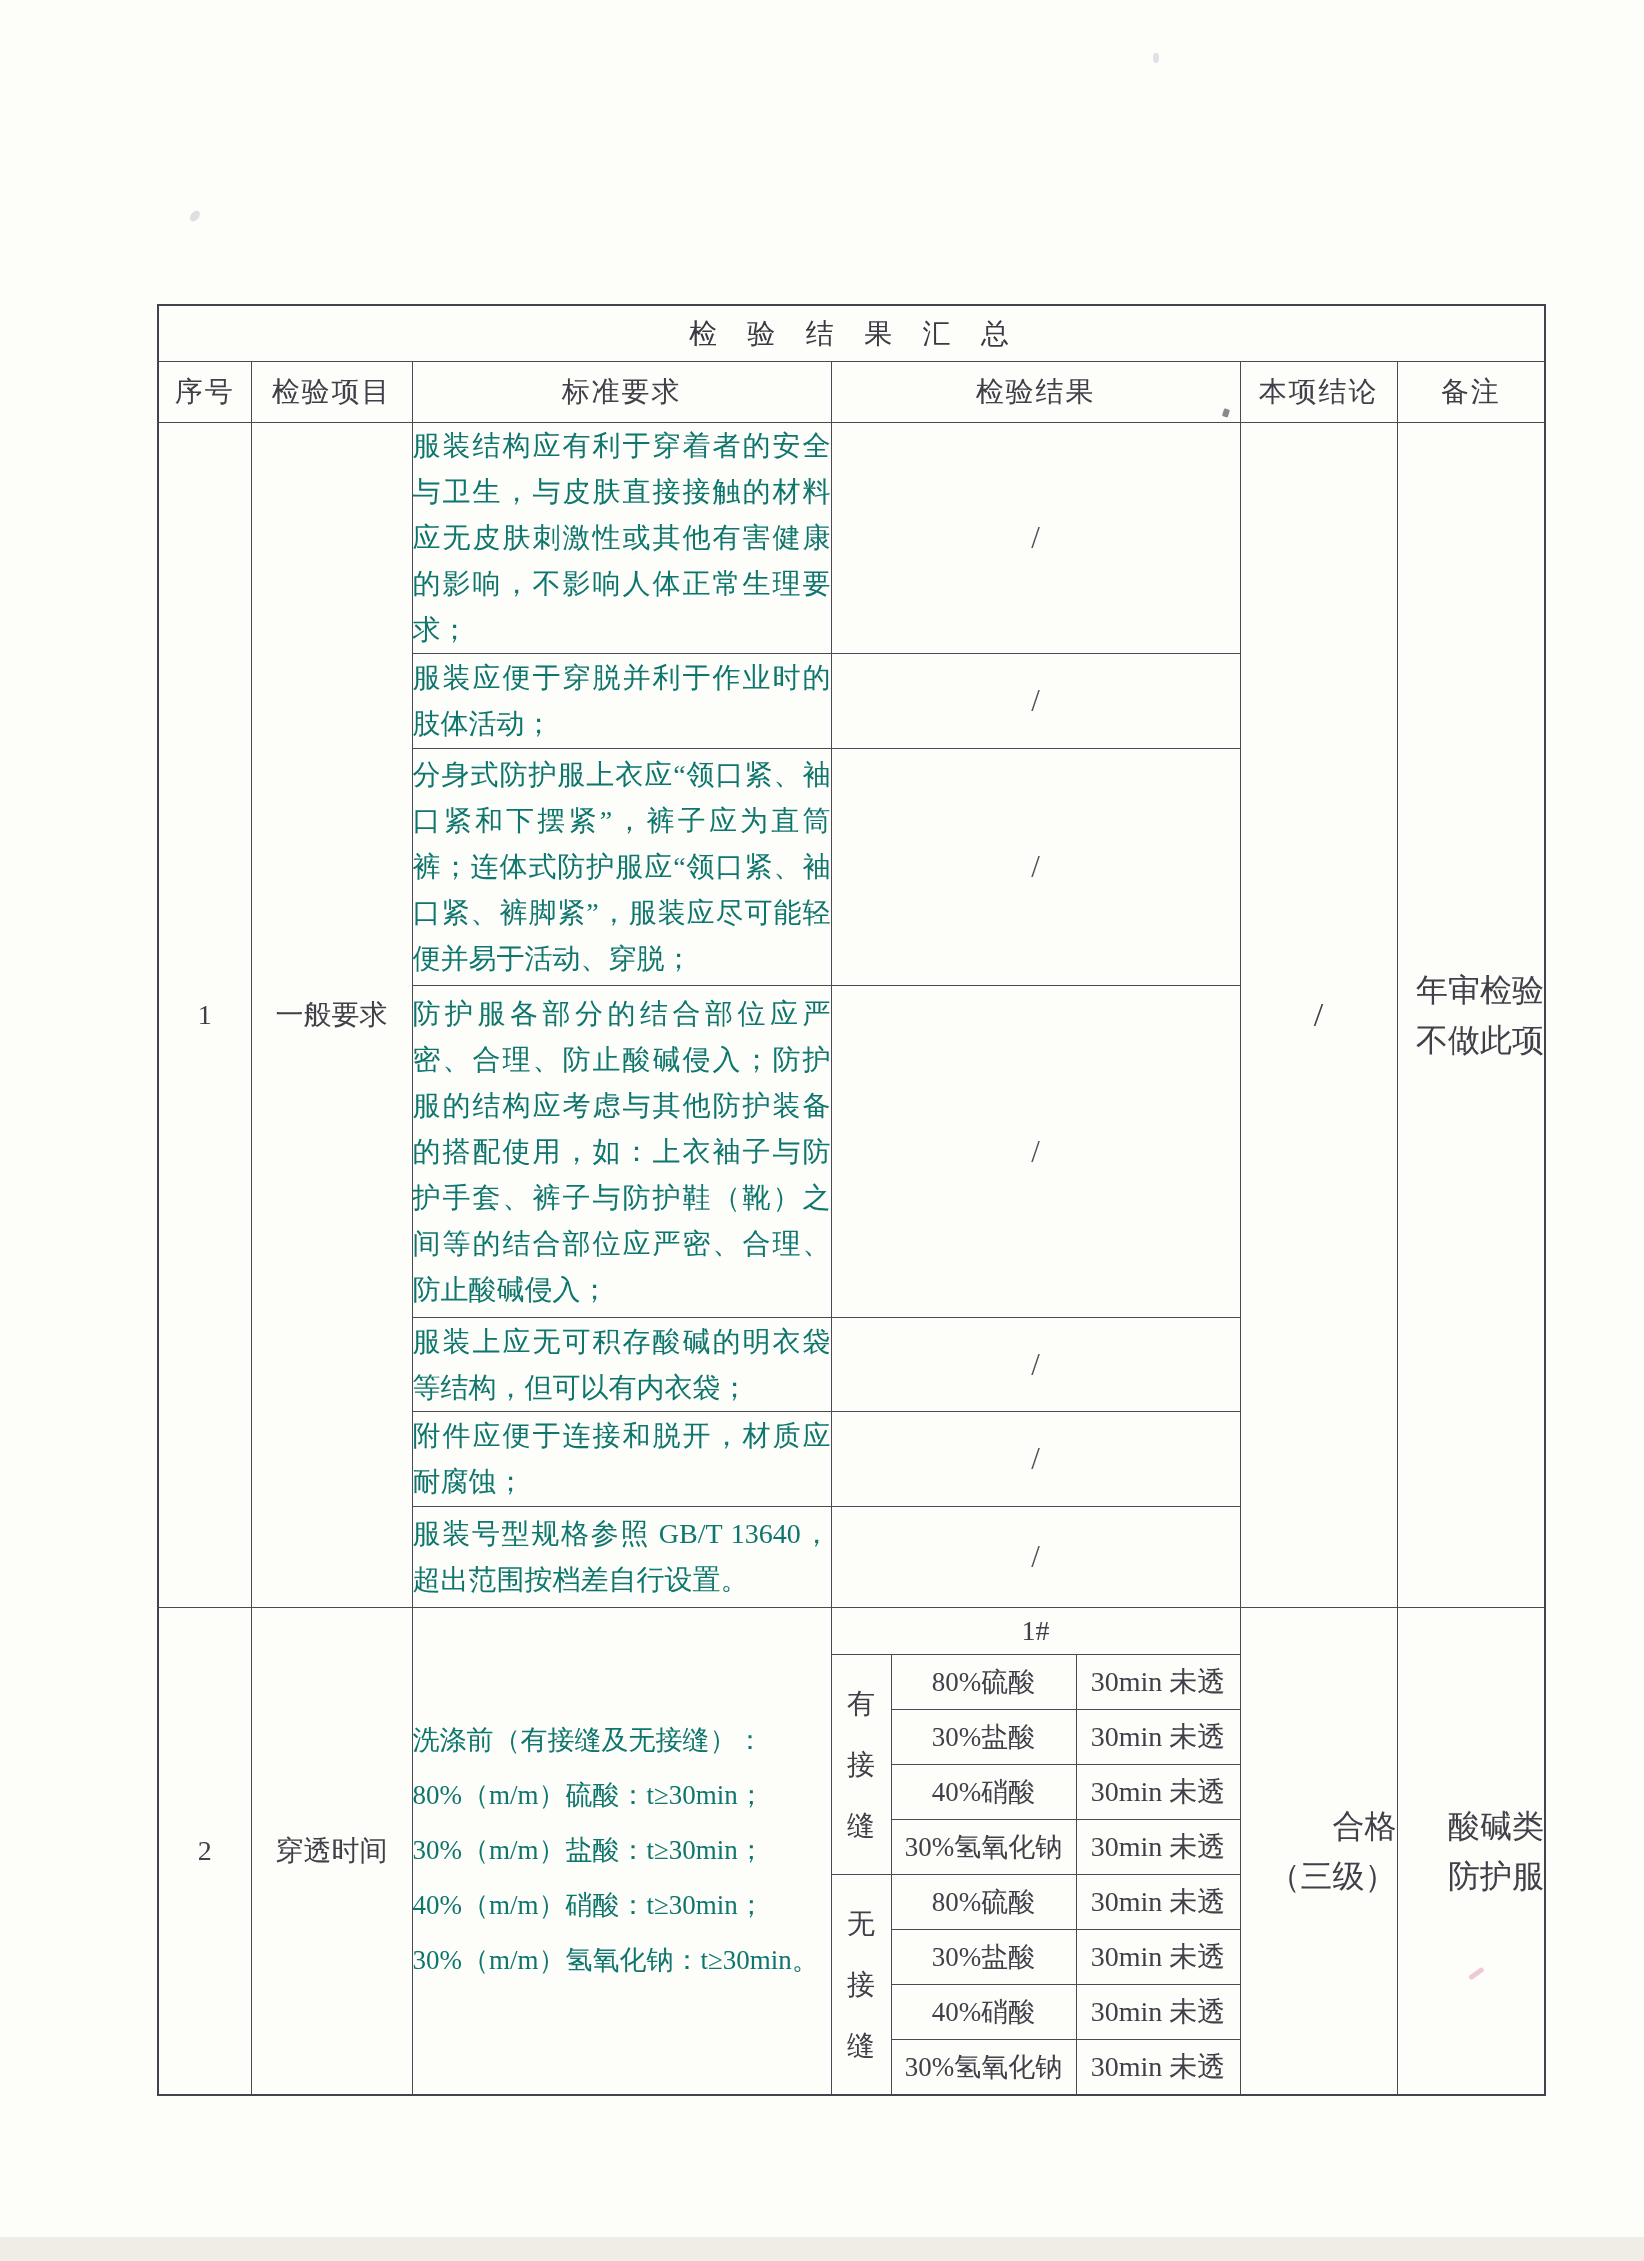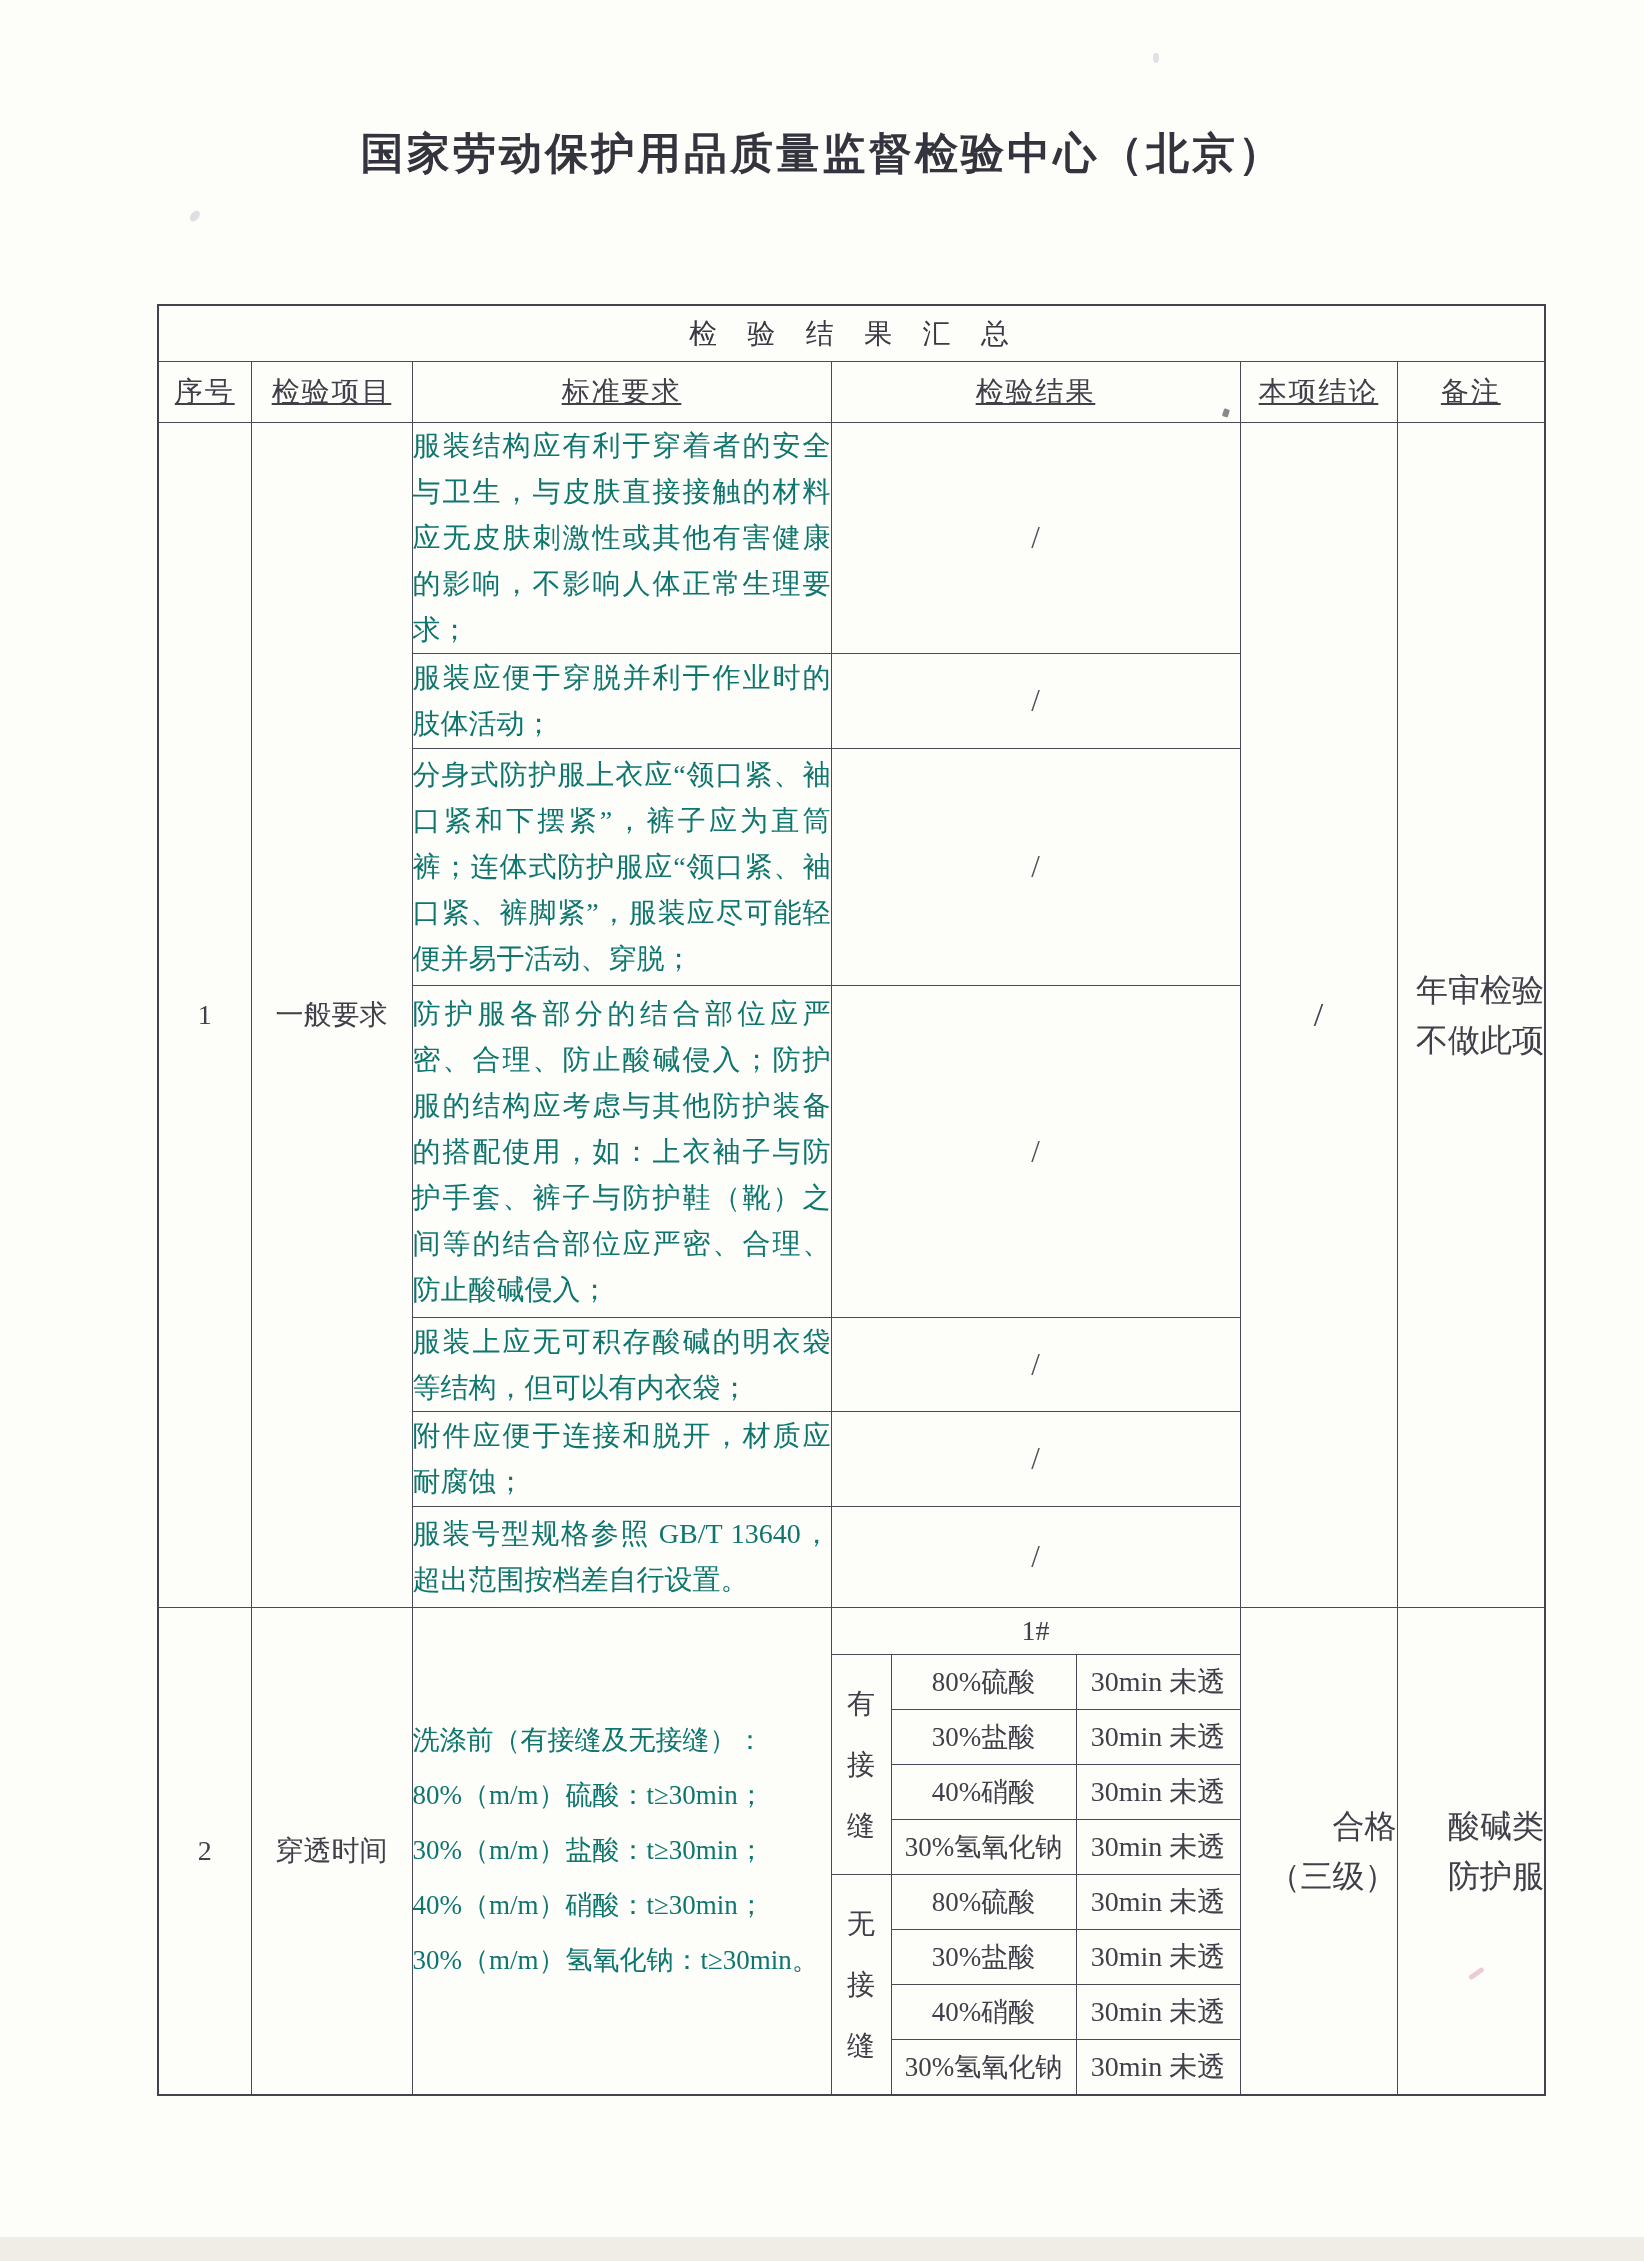--- a/index.html
+++ b/index.html
@@ -32,21 +32,21 @@
   .report-table td{
     border:1.9px solid #4a4a56;
     padding:0;overflow:hidden;
     vertical-align:middle;
   }
   .report-table{border:2.6px solid #43434f;}
   .r-title td{
     height:55px;text-align:center;font-size:28px;
     letter-spacing:5.2px;word-spacing:13px;color:#3a3a44;
   }
-  .r-head td{height:60px;text-align:center;letter-spacing:1.9px;text-decoration:underline;}
+  .r-head td{height:60px;text-align:center;letter-spacing:1.9px;}
   .c-center{text-align:center;}
   .c-req{
     text-align:justify;padding:3.9px 13px 3.9px 14px;
     font-size:28px;line-height:46px;color:#0f766e;
   }
   .c-slash{text-align:center;font-size:31px;color:#50505c;}
   .r-sub1{height:230px;}
   .r-sub2{height:95px;}
   .r-sub3{height:237px;}
   .r-sub4{height:332px;padding-left:20px;}
@@ -74,21 +74,20 @@
   .bottom-scan-band{
     position:absolute;left:0;bottom:0;width:1645px;height:24.5px;
     background:rgba(208,201,183,0.30);
   }
 </style>
 </head>
 <body>
 
 <div class="sheet">
 
-  <div class="page-title">国家劳动保护用品质量监督检验中心（北京）</div>
 
 
   <table class="report-table">
     <colgroup>
       <col style="width:93px">
         <col style="width:161px">
         <col style="width:419px">
       <col style="width:60px">
         <col style="width:185px">
         <col style="width:164px">

